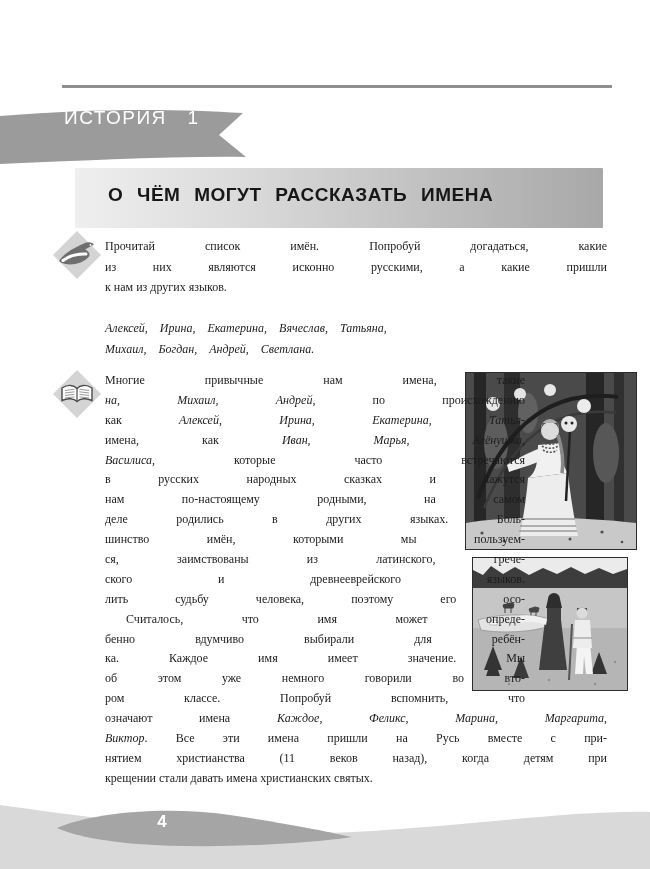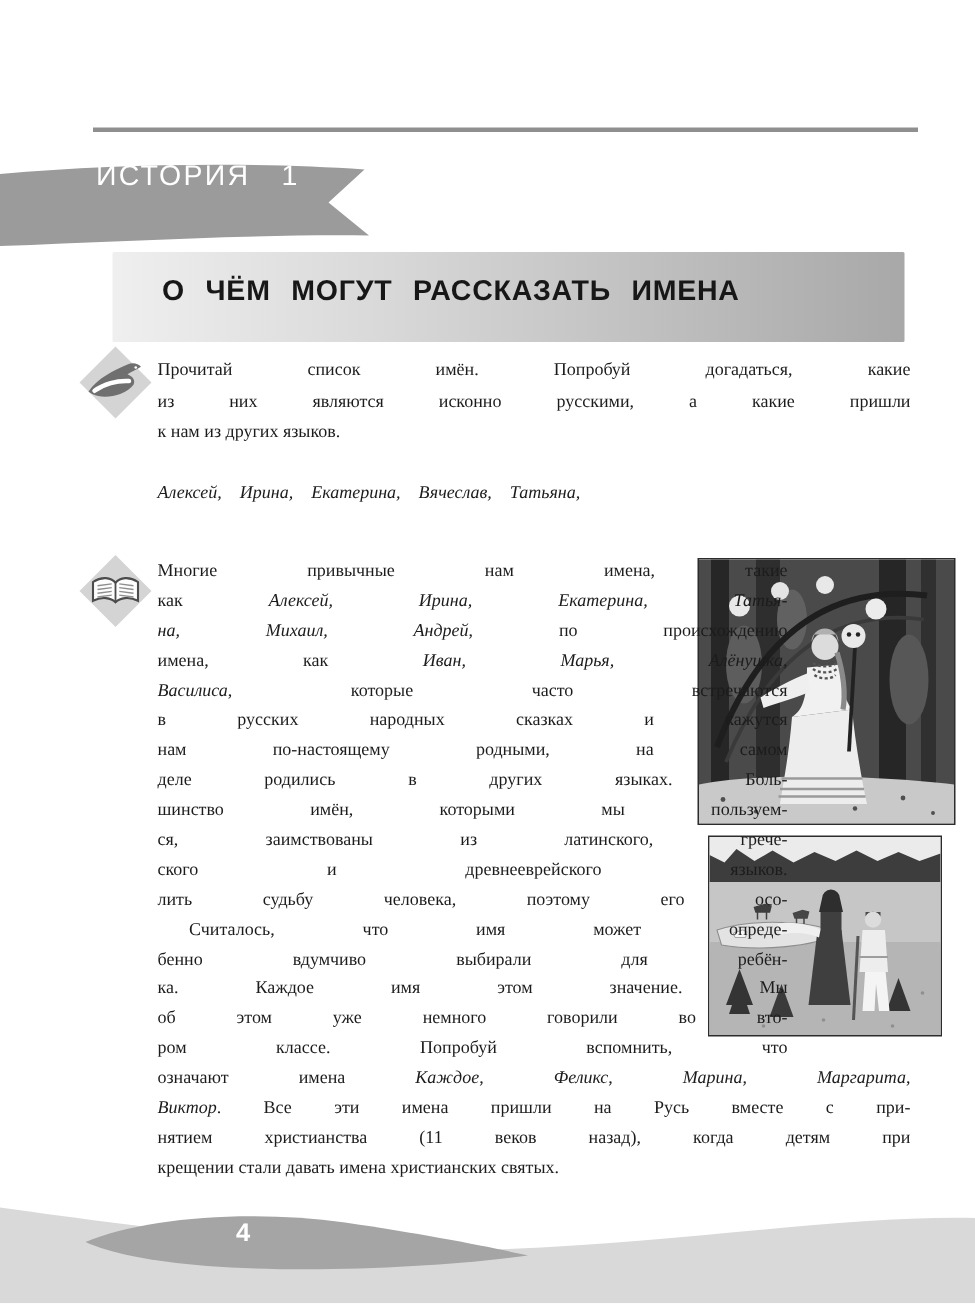--- a/index.html
+++ b/index.html
@@ -85,20 +85,21 @@
   </div>
 
   <div class="textblock task-text">
       <div class="tline"><span>Прочитай список имён. Попробуй догадаться, какие</span></div>
       <div class="tline"><span>из них являются исконно русскими, а какие пришли</span></div>
       <div class="tline nojust"><span>к нам из других языков.</span></div>
     </div>
 
   <div class="textblock names-text">
       <div class="tline nojust"><span>Алексей, Ирина, Екатерина, Вячеслав, Татьяна,</span></div>
+      <div class="tline nojust"><span>Михаил, Богдан, Андрей, Светлана.</span></div>
     </div>
 
   <div class="diamond-icon icon-book">
     <svg width="50" height="50" viewBox="0 0 50 50">
       <polygon points="25,1 49,25 25,49 1,25" fill="#d4d4d4"></polygon>
       <path d="M10,19 C16,15 22,16 25,19.5 C28,16 34,15 40,19 L40,31.5 C34,28.5 28,29.5 25,32.5 C22,29.5 16,28.5 10,31.5 Z" fill="#fdfdfd" stroke="#4c4c4c" stroke-width="1.4"></path>
       <path d="M25,19.5 L25,32.5" stroke="#4c4c4c" stroke-width="1.2"></path>
       <g stroke="#8e8e8e" stroke-width="0.9">
         <path d="M13,21.5 L22.5,20.3"></path>
           <path d="M13,24 L22.5,22.8"></path>
@@ -184,34 +185,34 @@
         <circle cx="36" cy="126" r="1.2"></circle>
           <circle cx="76" cy="122" r="1.2"></circle>
           <circle cx="122" cy="126" r="1.2"></circle>
           <circle cx="142" cy="104" r="1.2"></circle>
       </g>
     </svg>
   </figure>
 
   <div class="textblock article">
       <div class="tline narrow"><span>Многие привычные нам имена, такие</span></div>
+      <div class="tline narrow"><span class="it">на, Михаил, Андрей</span><span>, по происхождению</span></div>
       <div class="tline narrow"><span>как </span><span class="it">Алексей, Ирина, Екатерина, Татья-</span></div>
-      <div class="tline narrow"><span class="it">на, Михаил, Андрей</span><span>, по происхождению</span></div>
       <div class="tline narrow"><span>имена, как </span><span class="it">Иван, Марья, Алёнушка,</span></div>
       <div class="tline narrow"><span class="it">Василиса</span><span>, которые часто встречаются</span></div>
       <div class="tline narrow"><span>в русских народных сказках и кажутся</span></div>
       <div class="tline narrow"><span>нам по-настоящему родными, на самом</span></div>
       <div class="tline narrow"><span>деле родились в других языках. Боль-</span></div>
       <div class="tline narrow"><span>шинство имён, которыми мы пользуем-</span></div>
       <div class="tline narrow"><span>ся, заимствованы из латинского, грече-</span></div>
       <div class="tline narrow"><span>ского и древнееврейского языков.</span></div>
       <div class="tline narrow"><span>лить судьбу человека, поэтому его осо-</span></div>
       <div class="tline narrow indent"><span>Считалось, что имя может опреде-</span></div>
       <div class="tline narrow"><span>бенно вдумчиво выбирали для ребён-</span></div>
-      <div class="tline narrow"><span>ка. Каждое имя этом значение. Мы</span></div>
+      <div class="tline narrow"><span>ка. Каждое имя имеет значение. Мы</span></div>
       <div class="tline narrow"><span>об этом уже немного говорили во вто-</span></div>
       <div class="tline narrow"><span>ром классе. Попробуй вспомнить, что</span></div>
       <div class="tline"><span>означают имена </span><span class="it">Каждое</span><span>, </span><span class="it">Феликс</span><span>, </span><span class="it">Марина</span><span>, </span><span class="it">Маргарита</span><span>,</span></div>
       <div class="tline"><span class="it">Виктор</span><span>. Все эти имена пришли на Русь вместе с при-</span></div>
       <div class="tline"><span>нятием христианства (11 веков назад), когда детям при</span></div>
       <div class="tline nojust"><span>крещении стали давать имена христианских святых.</span></div>
     </div>
 
   <svg class="footer-svg" width="650" height="70" viewBox="0 0 650 70">
     <path d="M0,6 C100,20 230,37 330,34 C450,30 565,11 650,13 L650,70 L0,70 Z" fill="#d9d9d9"></path>

